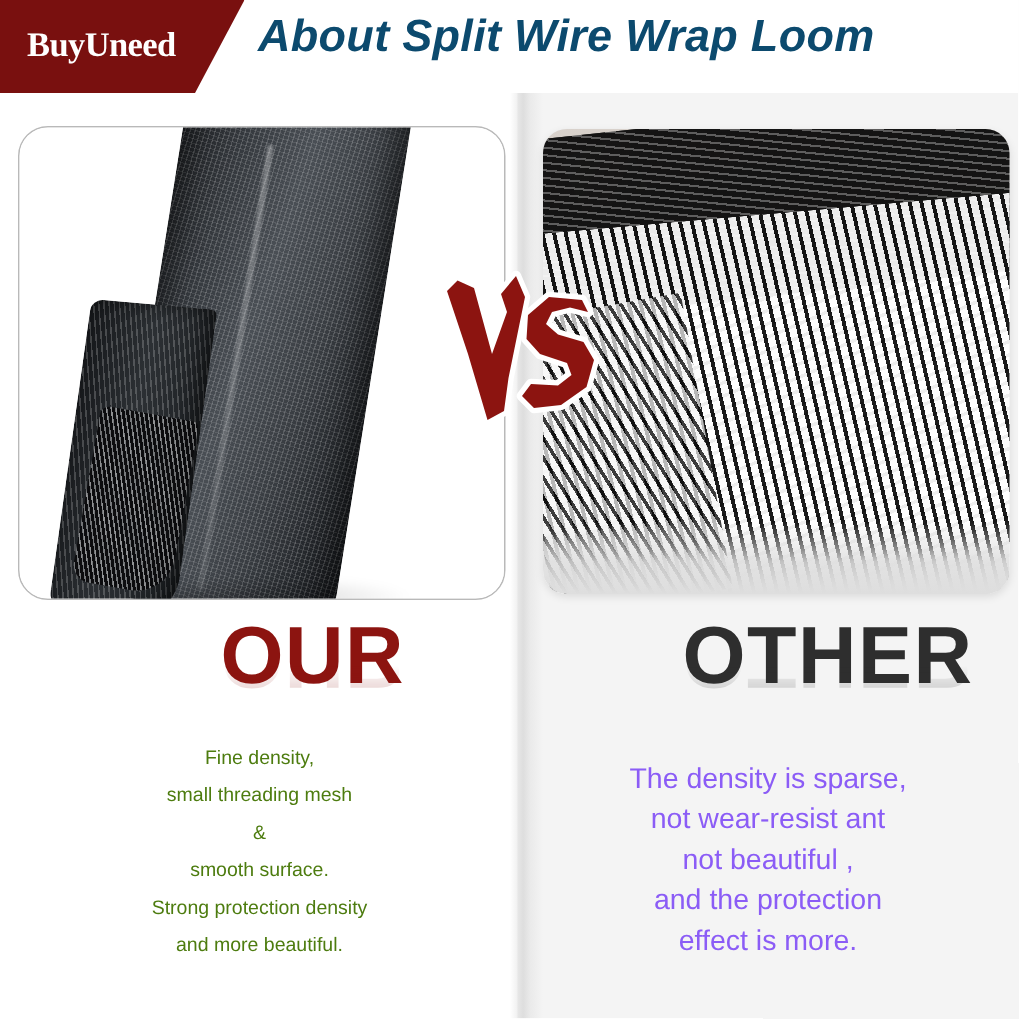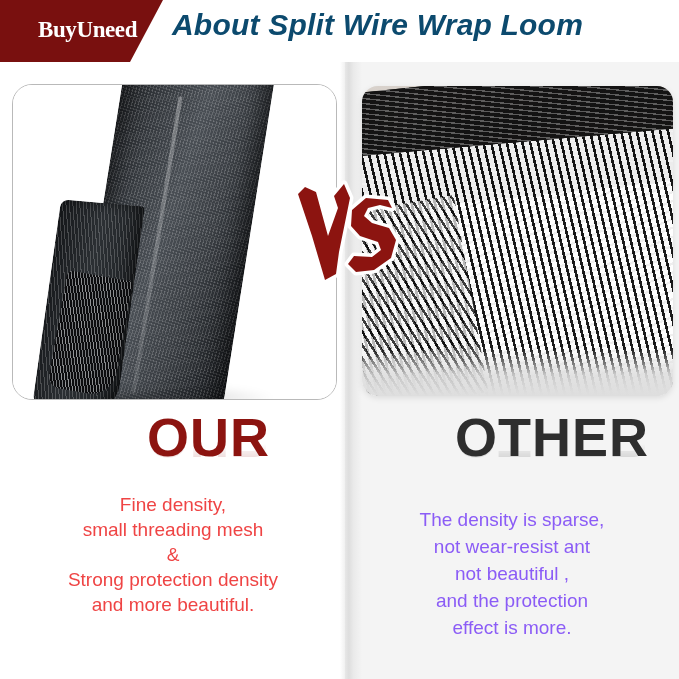--- a/index.html
+++ b/index.html
@@ -55,21 +55,20 @@
   .logo-banner {
     position: absolute;
     left: 0; top: 0;
     width: 163px;
     height: 62px;
     background: #79100f;
     -webkit-clip-path: polygon(0 0, 163px 0, 130px 62px, 0 62px);
     clip-path: polygon(0 0, 163px 0, 130px 62px, 0 62px);
     display: flex;
     align-items: center;
-    padding-left: 20px;
   }
   .logo-text {
     color: #ffffff;
     font-family: "Liberation Serif", serif;
     font-weight: bold;
     font-size: 23px;
     letter-spacing: -0.4px;
     margin-left: 18px;
     margin-top: -3px;
     white-space: nowrap;
@@ -343,23 +342,23 @@
   .label-other .label-reflect { color: #2e2e2e; }
 
   
   .desc-left {
     position: absolute;
     left: 14px;
     top: 492px;
     width: 318px;
     text-align: center;
     font-family: "Liberation Sans", sans-serif;
-    font-size: 19px;
+    font-size: 13px;
     line-height: 25px;
-    color: #ef4444;
+    color: #4d7c0f;
     z-index: 6;
   }
   .desc-right {
     position: absolute;
     left: 356px;
     top: 506px;
     width: 312px;
     text-align: center;
     font-family: "Liberation Sans", sans-serif;
     font-size: 19px;
@@ -426,20 +425,21 @@
 
   <div class="label-other">
     <span class="label-main">OTHER</span>
     <span class="label-reflect">OTHER</span>
   </div>
 
   <div class="desc-left">
     <span class="desc-line">Fine density,</span>
     <span class="desc-line">small threading mesh</span>
     <span class="desc-line">&amp;</span>
+    <span class="desc-line">smooth surface.</span>
     <span class="desc-line">Strong protection density</span>
     <span class="desc-line">and more beautiful.</span>
   </div>
 
   <div class="desc-right">
     <span class="desc-line">The density is sparse,</span>
     <span class="desc-line">not wear-resist ant</span>
     <span class="desc-line">not beautiful ,</span>
     <span class="desc-line">and the protection</span>
     <span class="desc-line">effect is more.</span>

